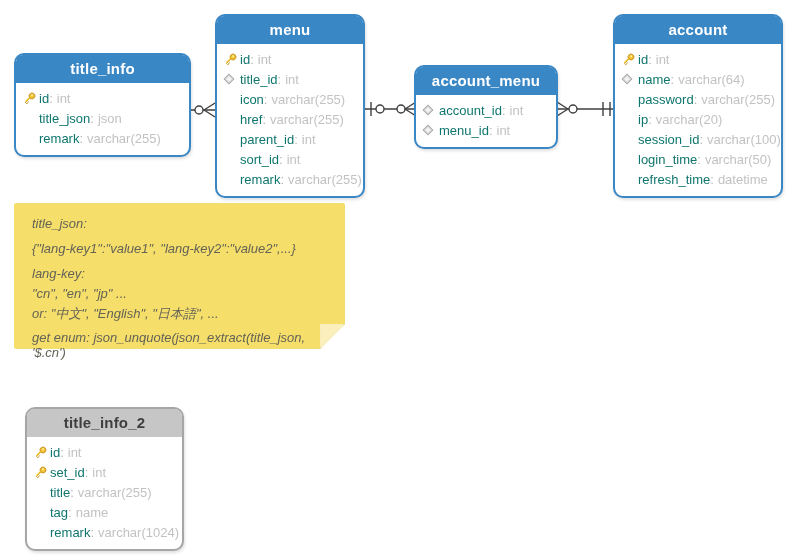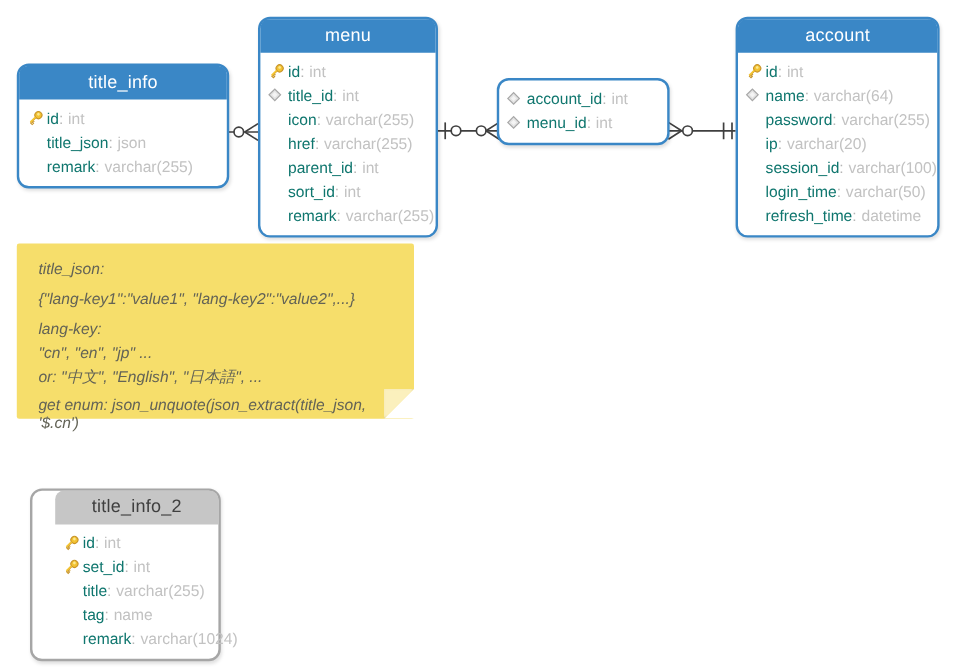--- a/index.html
+++ b/index.html
@@ -2,23 +2,23 @@
 <html><head>
 <meta charset="utf-8">
 <style>
   html,body{margin:0;padding:0;background:#fff;}
   .canvas{position:relative;width:796px;height:560px;background:#ffffff;overflow:hidden;
           font-family:"Liberation Sans",sans-serif;}
 
   
   .db-table{position:absolute;background:#fff;border:2px solid #3a87c6;border-radius:10px;
             box-shadow:1px 2px 3px rgba(0,0,0,.12);box-sizing:border-box;}
-  .db-table .hdr{background:#3a87c6;color:#fff;font-weight:normal;font-size:15px;text-align:center;
+  .db-table .hdr{background:#3a87c6;color:#fff;font-weight:bold;font-size:15px;text-align:center;
                  padding:5px 4px 6px;border-radius:7px 7px 0 0;letter-spacing:.2px;}
-  .db-table.gray{border-color:#a6a6a6;padding-left:19px;}
+  .db-table.gray{border-color:#a6a6a6;}
   .db-table.gray .hdr{background:#c6c6c6;color:#3f3f3f;}
   .db-table .tbody{padding:5px 4px 7px 6px;}
   .t-row{display:flex;align-items:center;height:20px;font-size:13px;white-space:nowrap;}
   .ic{width:17px;height:16px;flex:0 0 17px;display:flex;align-items:center;justify-content:flex-start;}
   .fname{color:#0f766e;font-weight:normal;}
   .fsep{color:#b5b5b5;margin-right:4px;}
   .ftype{color:#c2c2c2;}
 
   
   .note{position:absolute;left:14px;top:203px;width:331px;height:146px;background:#f6de6b;
@@ -156,20 +156,21 @@
       <div class="t-row">
         <span class="ic"></span>
         <span class="fname">remark</span>
           <span class="fsep">:</span>
           <span class="ftype">varchar(255)</span>
       </div>
     </div>
   </div>
 
   <div class="db-table" style="left:414px;top:65px;width:144px;">
+    <div class="hdr">account_menu</div>
     <div class="tbody">
       <div class="t-row">
         <span class="ic">
             <svg width="12" height="12" viewBox="0 0 12 12">
               <rect x="2.6" y="2.6" width="6.8" height="6.8" transform="rotate(45 6 6)" fill="#e3e3e3" stroke="#a8a8a8" stroke-width="1"></rect>
               <rect x="4.4" y="4.4" width="3.2" height="3.2" transform="rotate(45 6 6)" fill="#f4f4f4"></rect>
             </svg>
           </span>
         <span class="fname">account_id</span>
           <span class="fsep">:</span>

